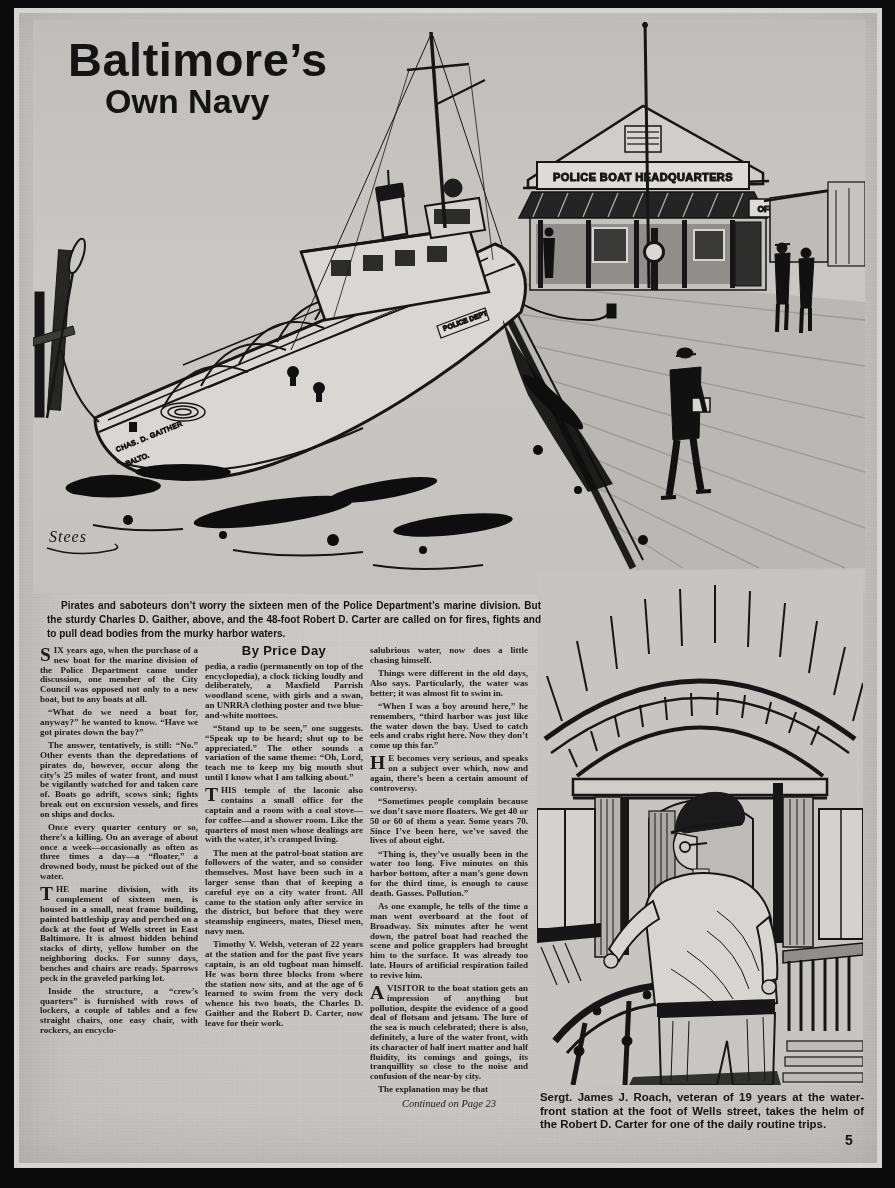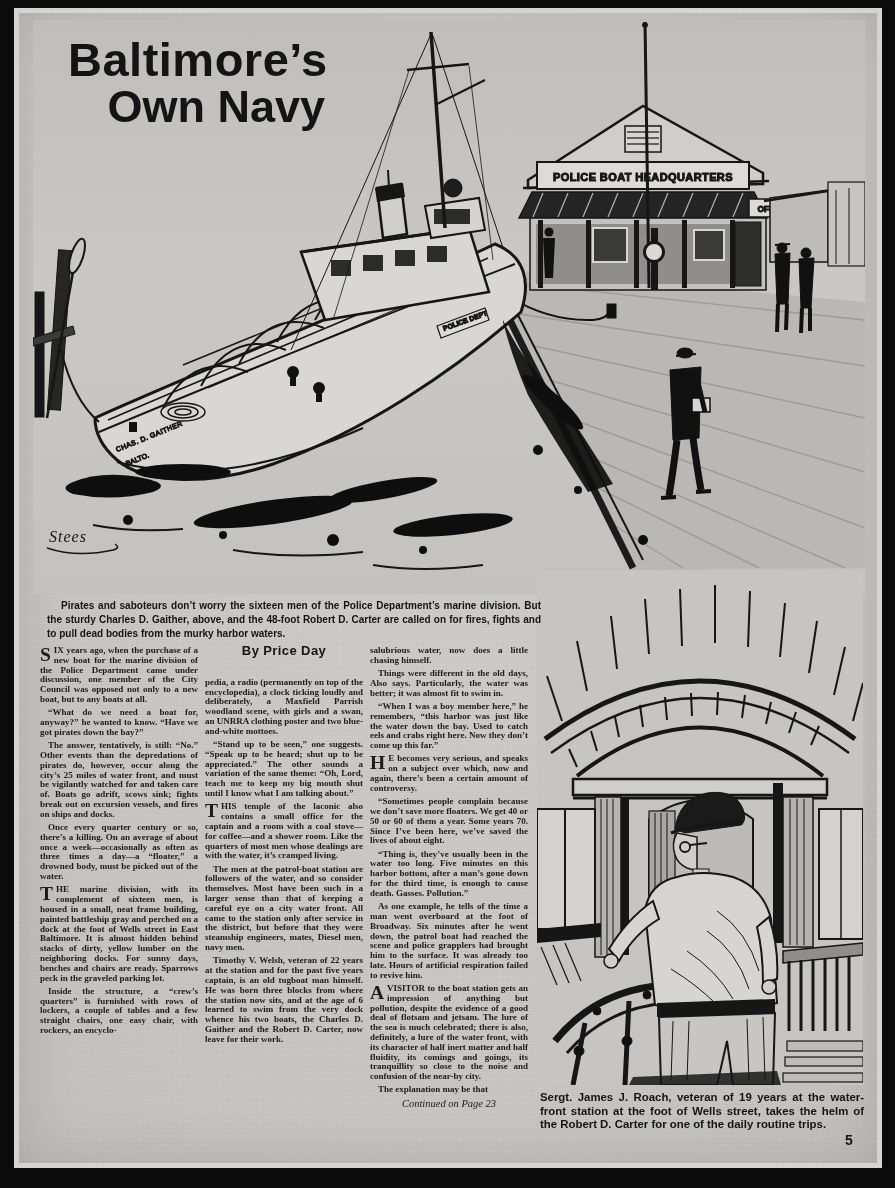--- a/index.html
+++ b/index.html
@@ -7,33 +7,33 @@
         font-family:"Liberation Serif",serif;color:#1b1b1b;}
   .paper{position:absolute;left:14px;top:8px;width:868px;height:1160px;
          background:radial-gradient(ellipse at 50% 28%, #cfcecb 0%, #c8c7c3 55%, #c1c0bc 100%);
          box-shadow:inset 0 0 0 5px #d6d5d1, inset 0 0 60px rgba(0,0,0,.14);}
   .paper::after{content:"";position:absolute;inset:0;pointer-events:none;
          background:repeating-linear-gradient(0deg, rgba(0,0,0,.02) 0 1px, transparent 1px 3px),
                     repeating-linear-gradient(90deg, rgba(255,255,255,.02) 0 2px, transparent 2px 5px);}
   .title{position:absolute;left:68px;top:36px;font-family:"Liberation Sans",sans-serif;
          font-weight:bold;color:#141414;line-height:1.02;z-index:3;}
   .title .l1{font-size:47px;letter-spacing:.5px;}
-  .title .l2{font-size:45px;margin-left:37px;text-align:center;}
+  .title .l2{font-size:34px;margin-left:37px;}
   .main-illo{position:absolute;left:33px;top:20px;width:832px;height:574px;z-index:1;}
   .caption-main{position:absolute;left:47px;top:599px;width:494px;z-index:3;
          font-family:"Liberation Sans",sans-serif;font-weight:bold;font-size:10px;
          line-height:13.8px;color:#141414;text-align:justify;text-indent:14px;}
   .columns{position:absolute;left:40px;top:646px;width:492px;display:flex;gap:7px;z-index:3;}
   .col{width:158px;font-size:9px;line-height:9.8px;text-align:justify;
        font-weight:bold;color:#1c1c1c;}
   .col p{margin:0 0 3.5px 0;}
   .col p.ind{text-indent:8px;}
   .dc{float:left;font-size:19.5px;line-height:15.5px;padding:1px 3px 0 0;font-weight:bold;}
   .byline{font-family:"Liberation Sans",sans-serif;font-weight:bold;font-size:13px;
-          text-align:center;letter-spacing:.4px;margin:0 0 22px 0;color:#141414;}
+          text-align:center;letter-spacing:.4px;margin:0 0 6px 0;color:#141414;}
   .continued{font-style:italic;text-align:center;font-size:10.5px;font-weight:normal;margin-top:3px;}
   .helm{position:absolute;left:537px;top:571px;width:326px;height:514px;z-index:2;}
   .caption-right{position:absolute;left:540px;top:1091px;width:324px;z-index:3;
          font-family:"Liberation Sans",sans-serif;font-weight:bold;font-size:11.4px;
          line-height:13.6px;text-align:justify;color:#141414;}
   .pagenum{position:absolute;left:845px;top:1132px;z-index:3;
          font-family:"Liberation Sans",sans-serif;font-weight:bold;font-size:14px;color:#141414;}
   svg text{fill:#161616;}
 </style>
 </head>
@@ -263,21 +263,21 @@
      <div class="byline">By Price Day</div>
      <p><span>pedia, a radio (permanently on top of the encyclopedia), a clock ticking loudly and deliberately, a Maxfield Parrish woodland scene, with girls and a swan, an UNRRA clothing poster and two blue-and-white mottoes.</span></p>
      <p class="ind"><span>“Stand up to be seen,” one suggests. “Speak up to be heard; shut up to be appreciated.” The other sounds a variation of the same theme: “Oh, Lord, teach me to keep my big mouth shut until I know what I am talking about.”</span></p>
      <p><span class="dc">T</span><span>HIS temple of the laconic also contains a small office for the captain and a room with a coal stove—for coffee—and a shower room. Like the quarters of most men whose dealings are with the water, it’s cramped living.</span></p>
      <p class="ind"><span>The men at the patrol-boat station are followers of the water, and so consider themselves. Most have been such in a larger sense than that of keeping a careful eye on a city water front. All came to the station only after service in the district, but before that they were steamship engineers, mates, Diesel men, navy men.</span></p>
      <p class="ind"><span>Timothy V. Welsh, veteran of 22 years at the station and for the past five years captain, is an old tugboat man himself. He was born three blocks from where the station now sits, and at the age of 6 learned to swim from the very dock whence his two boats, the Charles D. Gaither and the Robert D. Carter, now leave for their work.</span></p>
    </div>
    <div class="col">
      <p><span>salubrious water, now does a little chasing himself.</span></p>
      <p class="ind"><span>Things were different in the old days, Also says. Particularly, the water was better; it was almost fit to swim in.</span></p>
-     <p class="ind"><span>“When I was a boy member here,” he remembers, “this harbor was just like the water down the bay. Used to catch eels and crabs right here. Now they don’t come up this far.”</span></p>
+     <p class="ind"><span>“When I was a boy around here,” he remembers, “third harbor was just like the water down the bay. Used to catch eels and crabs right here. Now they don’t come up this far.”</span></p>
      <p><span class="dc">H</span><span>E becomes very serious, and speaks on a subject over which, now and again, there’s been a certain amount of controversy.</span></p>
      <p class="ind"><span>“Sometimes people complain because we don’t save more floaters. We get 40 or 50 or 60 of them a year. Some years 70. Since I’ve been here, we’ve saved the lives of about eight.</span></p>
      <p class="ind"><span>“Thing is, they’ve usually been in the water too long. Five minutes on this harbor bottom, after a man’s gone down for the third time, is enough to cause death. Gasses. Pollution.”</span></p>
      <p class="ind"><span>As one example, he tells of the time a man went overboard at the foot of Broadway. Six minutes after he went down, the patrol boat had reached the scene and police grapplers had brought him to the surface. It was already too late. Hours of artificial respiration failed to revive him.</span></p>
      <p><span class="dc">A</span><span>VISITOR to the boat station gets an impression of anything but pollution, despite the evidence of a good deal of flotsam and jetsam. The lure of the sea is much celebrated; there is also, definitely, a lure of the water front, with its character of half inert matter and half fluidity, its comings and goings, its tranquillity so close to the noise and confusion of the near-by city.</span></p>
      <p class="ind"><span>The explanation may be that</span></p>
      <div class="continued">Continued on Page 23</div>
    </div>
  </div>
 

